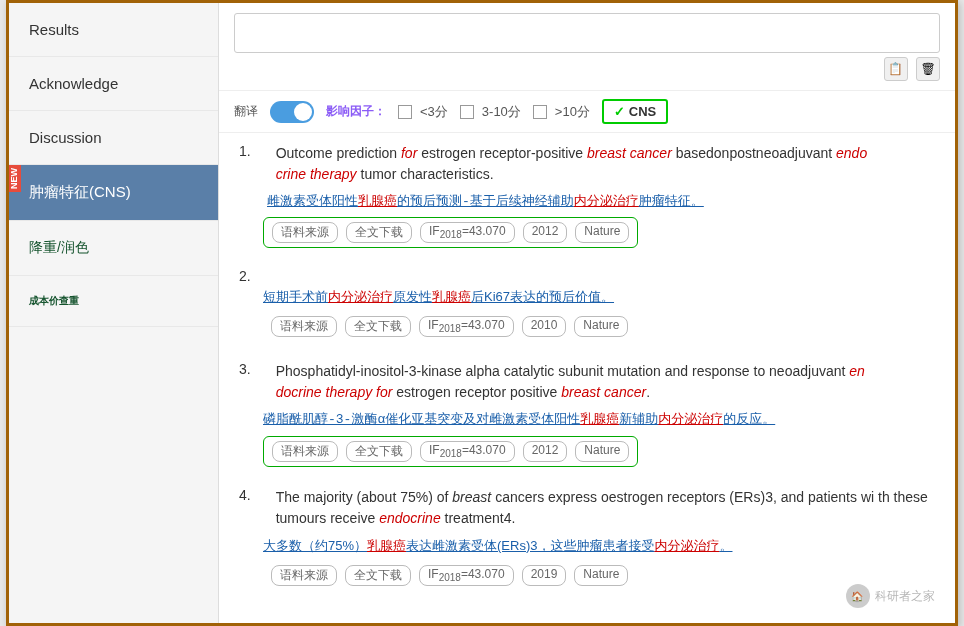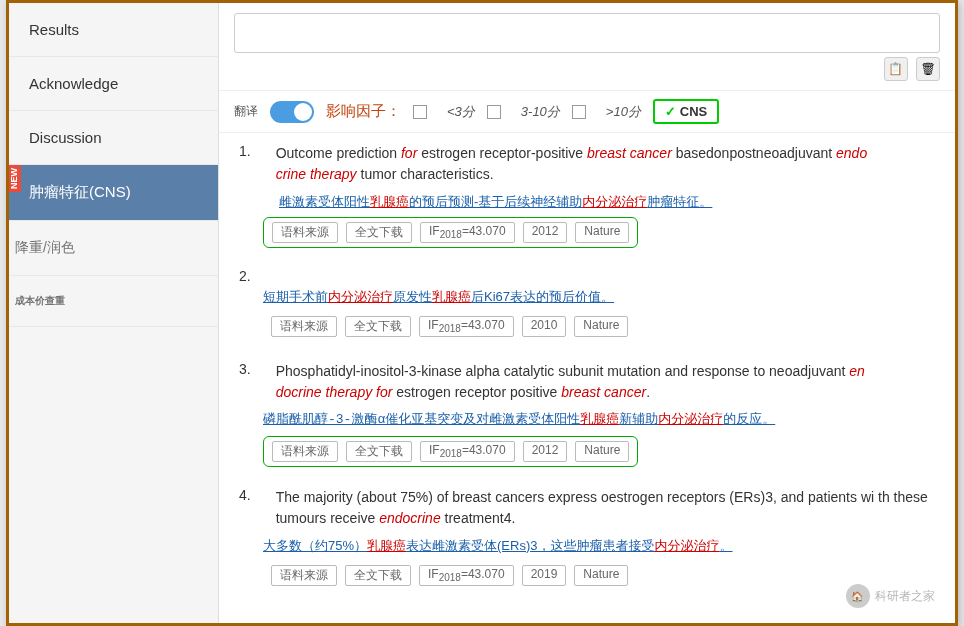--- a/index.html
+++ b/index.html
@@ -4,53 +4,53 @@
   <style>
     * { box-sizing: border-box; margin: 0; padding: 0; }
     body { font-family: 'Arial', sans-serif; background: #e8e8e8; display: flex; justify-content: center; align-items: center; min-height: 100vh; }
     .app-container { width: 952px; height: 626px; background: #fff; display: flex; border: 3px solid #a16207; box-shadow: 2px 2px 8px rgba(0,0,0,0.2); overflow: hidden; position: relative; justify-content: center; }
     
     
     .sidebar { width: 210px; background: #f5f5f5; border-right: 1px solid #ddd; flex-shrink: 0; }
     .sidebar-item { padding: 18px 20px; font-size: 15px; color: #333; cursor: pointer; border-bottom: 1px solid #e8e8e8; }
     .sidebar-item.active { background: #5a7fa8; color: white; position: relative; }
     .sidebar-item.active .new-badge { position: absolute; left: 0; top: 0; background: #e74c3c; color: white; font-size: 9px; font-weight: bold; padding: 2px 3px; transform: rotate(-90deg) translate(-100%, -2px); transform-origin: top left; }
-    .sidebar-item-label-cn { padding: 18px 6px; font-size: 14px; color: #737373; cursor: pointer; border-bottom: 1px solid #e8e8e8; }
+    .sidebar-item-label-cn { padding: 18px 20px; font-size: 14px; color: #14532d; cursor: pointer; border-bottom: 1px solid #e8e8e8; }
     .sidebar-bold { font-weight: bold; font-size: 10px; }
 
     
     .main-content { flex: 1; display: flex; flex-direction: column; overflow: hidden; }
     
     
     .search-box-area { padding: 10px 15px 5px 15px; border-bottom: 1px solid #eee; }
     .search-input-box { width: 100%; height: 40px; border: 1px solid #ccc; border-radius: 3px; padding: 5px 10px; font-size: 14px; }
     .search-icons { display: flex; justify-content: flex-end; padding: 4px 0; gap: 8px; }
     .search-icon-btn { width: 24px; height: 24px; background: #f0f0f0; border: 1px solid #ccc; border-radius: 3px; display: flex; align-items: center; justify-content: center; cursor: pointer; font-size: 12px; }
 
     
     .filter-bar { display: flex; align-items: center; padding: 8px 15px; gap: 12px; border-bottom: 1px solid #eee; flex-wrap: wrap; }
     .translate-label { font-size: 12px; color: #555; }
     .toggle-switch { width: 44px; height: 22px; background: #4a9de0; border-radius: 11px; position: relative; cursor: pointer; }
     .toggle-knob { width: 18px; height: 18px; background: white; border-radius: 50%; position: absolute; top: 2px; right: 2px; }
-    .filter-label { font-size: 15px; color: #c2410c; }
-    .filter-option { display: flex; align-items: center; gap: 20px; font-size: 13px; color: #555; cursor: pointer; font-style: italic; }
+    .filter-label { font-size: 12px; color: #8b5cf6; font-weight: bold; }
+    .filter-option { display: flex; align-items: center; gap: 8px; font-size: 13px; color: #555; cursor: pointer; }
     .filter-checkbox { width: 14px; height: 14px; border: 1px solid #999; background: white; }
     .cns-badge { border: 2px solid #00cc00; padding: 3px 10px; border-radius: 3px; font-size: 13px; font-weight: bold; color: #333; display: flex; align-items: center; gap: 4px; background: white; }
     .cns-badge .check { color: #00cc00; font-weight: bold; }
 
     
     .results-area { flex: 1; overflow-y: auto; padding: 10px 20px; }
     .result-item { margin-bottom: 20px; }
     .result-title { font-size: 14px; color: #333; line-height: 1.5; margin-bottom: 4px; margin-left: 19px; }
     .result-title .italic-red { color: #cc0000; font-style: italic; }
-    .result-title .italic-black { }
+    .result-title .italic-black { font-style: italic; }
     .result-cn { font-size: 13px; color: #1a5faa; text-decoration: underline; margin-bottom: 6px; line-height: 1.4; }
     .result-cn .red-underline { color: #cc0000; text-decoration: underline; }
     .tags-row { display: flex; gap: 8px; flex-wrap: wrap; border: 1.5px solid #00aa00; border-radius: 6px; padding: 4px 8px; display: inline-flex; }
-    .tag { font-size: 12px; color: #666; border: 1px solid #bbb; border-radius: 2px; padding: 1px 8px; background: white; cursor: pointer; }
+    .tag { font-size: 12px; color: #666; border: 1px solid #bbb; border-radius: 8px; padding: 1px 8px; background: white; cursor: pointer; }
     .result-num { font-size: 14px; color: #333; margin-right: 6px; }
     .result-row { display: flex; margin-bottom: 4px; }
     .watermark { position: absolute; bottom: 15px; right: 20px; font-size: 12px; color: rgba(0,0,0,0.3); display: flex; align-items: center; gap: 5px; }
     .watermark-icon { width: 24px; height: 24px; background: rgba(0,0,0,0.2); border-radius: 50%; display: flex; align-items: center; justify-content: center; font-size: 10px; color: white; }
   </style>
 </head>
 <body>
 
 <div class="app-container">
 
@@ -112,21 +112,21 @@
 
     <div class="results-area">
 
       <div class="result-item">
         <div class="result-row">
           <span class="result-num">1.</span>
           <div class="result-title">
             Outcome prediction <span class="italic-red">for</span> estrogen receptor-positive <span class="italic-red">breast cancer</span> basedonpostneoadjuvant <span class="italic-red">endo<br>crine therapy</span> tumor characteristics.
           </div>
         </div>
-        <div class="result-cn" style="margin-left:40px;">
+        <div class="result-cn" style="margin-left:28px;font-family:Liberation Mono, monospace;">
           雌激素受体阳性<span class="red-underline">乳腺癌</span>的预后预测-基于后续神经辅助<span class="red-underline">内分泌治疗</span>肿瘤特征。
         </div>
         <div style="margin-left:24px;">
           <div class="tags-row">
             <span class="tag">语料来源</span>
             <span class="tag">全文下载</span>
             <span class="tag">IF<sub>2018</sub>=43.070</span>
             <span class="tag">2012</span>
             <span class="tag">Nature</span>
           </div>

